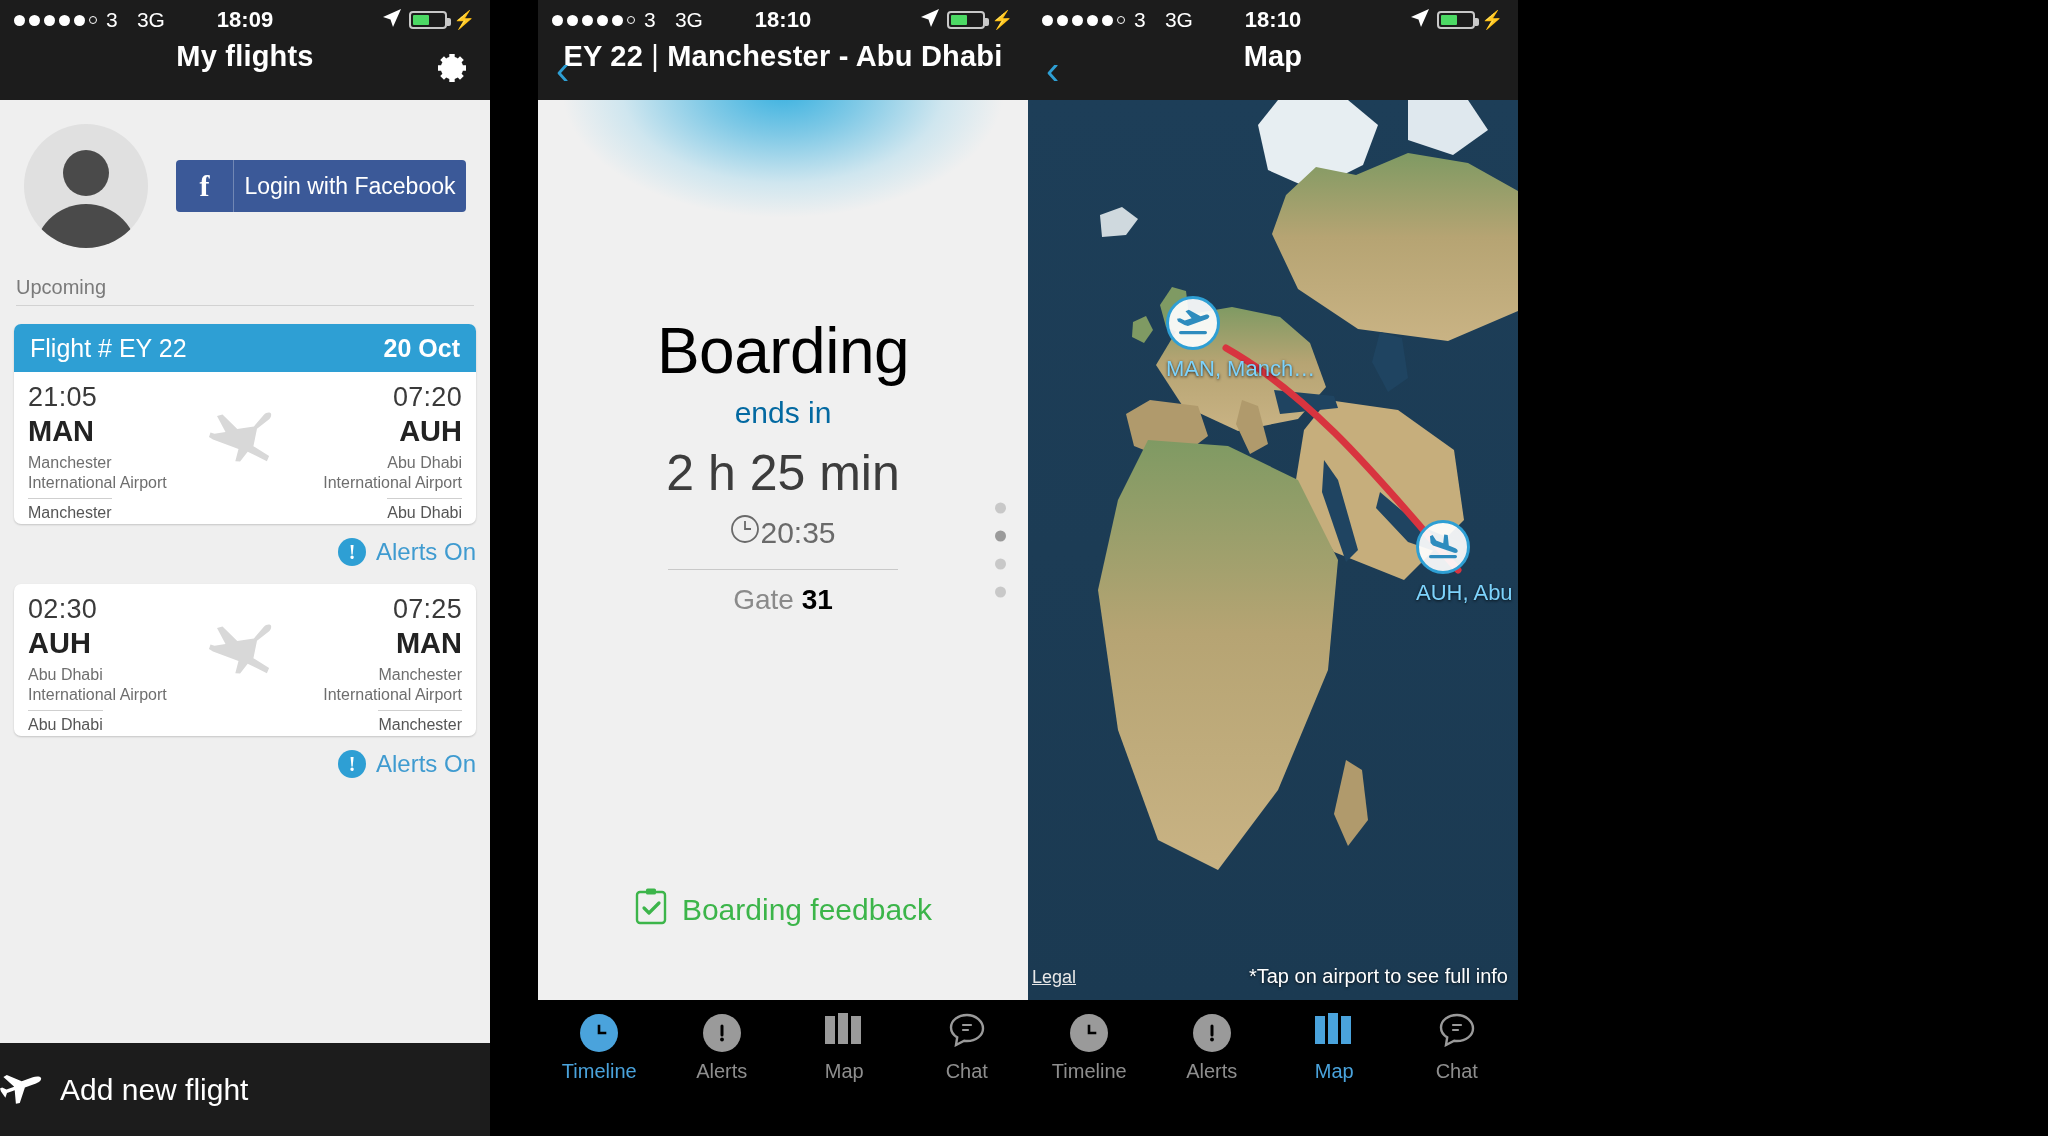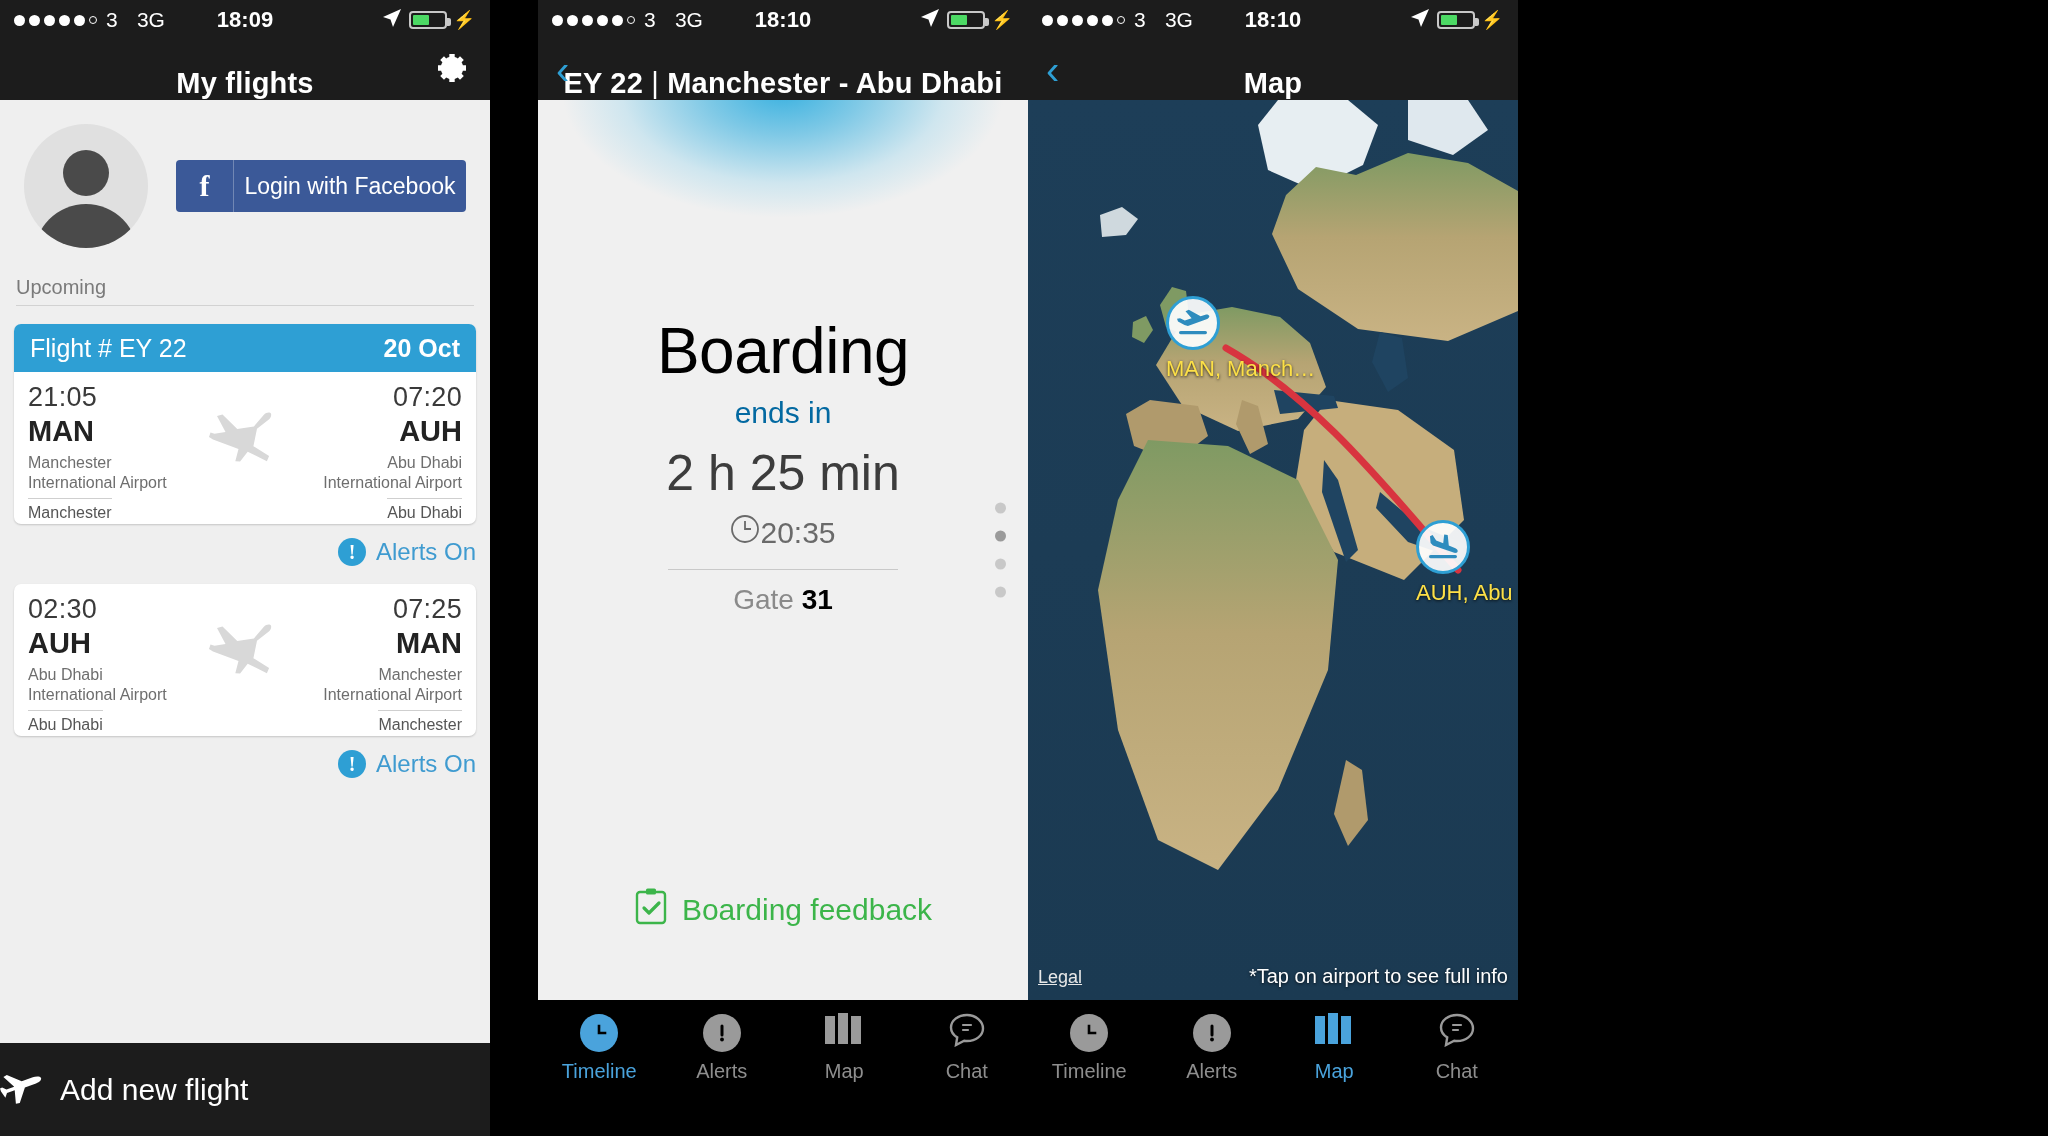--- a/index.html
+++ b/index.html
@@ -23,21 +23,21 @@
   .sb-carrier{ font-size:21px; letter-spacing:.2px;}
   .sb-net{ font-size:21px; margin-left:10px;}
   .sb-time{ position:absolute; left:0; right:0; text-align:center; font-size:22px; font-weight:600;}
   .sb-right{ margin-left:auto; display:flex; align-items:center; gap:7px; z-index:2;}
   .battery{ width:38px;height:18px;border:2px solid #c8c8c8;border-radius:4px; position:relative; padding:2px;}
   .battery:after{ content:""; position:absolute; right:-6px; top:5px; width:4px;height:8px;background:#c8c8c8;border-radius:0 2px 2px 0;}
   .battery i{ display:block;height:100%; background:#4cd964; width:55%; border-radius:1px;}
   .bolt{ font-size:18px; color:#fff; }
 
   
-  .navbar{ height:60px; background:#1c1c1c; color:#fff; display:flex; align-items:flex-end;
+  .navbar{ height:60px; background:#1c1c1c; color:#fff; display:flex; align-items:flex-start;
      justify-content:center; position:relative; }
   .navtitle{ font-size:29px; font-weight:700; letter-spacing:.2px; }
   .navtitle .light{ font-weight:400; }
   .nav-back{ position:absolute; left:18px; top:50%; transform:translateY(-50%);
      font-size:40px; line-height:1; color:#2e9fd4; font-weight:300; cursor:pointer;}
   .gear{ position:absolute; right:20px; top:50%; transform:translateY(-50%); cursor:pointer;}
 
   
   .p1body{ height:943px; background:#efefef; position:relative; overflow:hidden;}
   .profile-row{ display:flex; align-items:center; padding:24px 24px 0 24px; gap:28px;}
@@ -104,22 +104,22 @@
   .circ{ width:38px;height:38px;border-radius:50%; background:#9a9a9a; display:flex;
      align-items:center; justify-content:center;}
   .tab.active .circ{ background:#4aa3dc;}
 
   
   .p3body{ height:900px; position:relative; overflow:hidden; background:#1d3b52;}
   .mapimg{ position:absolute; inset:0; }
   .marker{ position:absolute; }
   .pin{ width:54px;height:54px;border-radius:50%; background:rgba(255,255,255,.92);
      border:3px solid #2e9fd4; display:flex; align-items:center; justify-content:center;}
-  .mlabel{ margin-top:6px; color:#fde047; font-size:22px; text-shadow:0 1px 3px rgba(0,0,0,.8); white-space:nowrap;}
-  .legal{ position:absolute; left:10px; bottom:12px; color:#e8e8e8; font-size:18px;
+  .mlabel{ margin-top:6px; color:#7dd3fc; font-size:22px; text-shadow:0 1px 3px rgba(0,0,0,.8); white-space:nowrap;}
+  .legal{ position:absolute; left:4px; bottom:12px; color:#e8e8e8; font-size:18px;
      text-decoration:underline; cursor:pointer;}
   .maphint{ position:absolute; right:10px; bottom:12px; color:#fff; font-size:20px; text-shadow:0 1px 3px rgba(0,0,0,.7);}
 </style>
 </head>
 <body>
 
 <div class="screens">
 
   <div class="phone p1">
 

